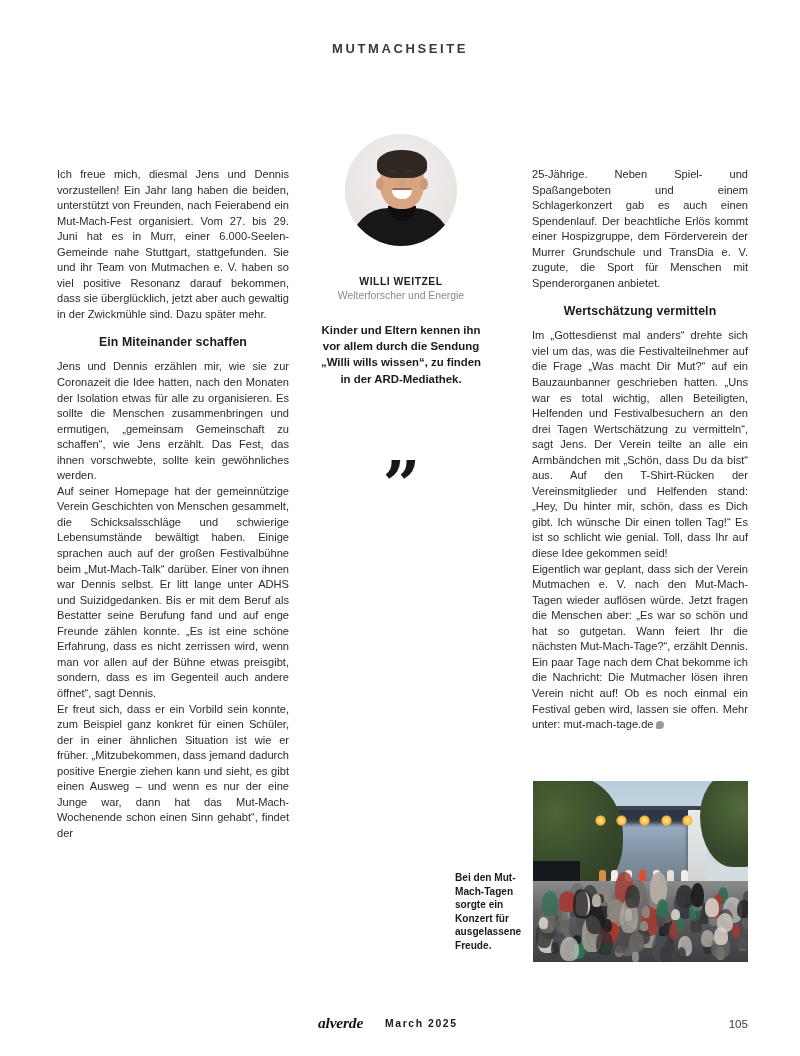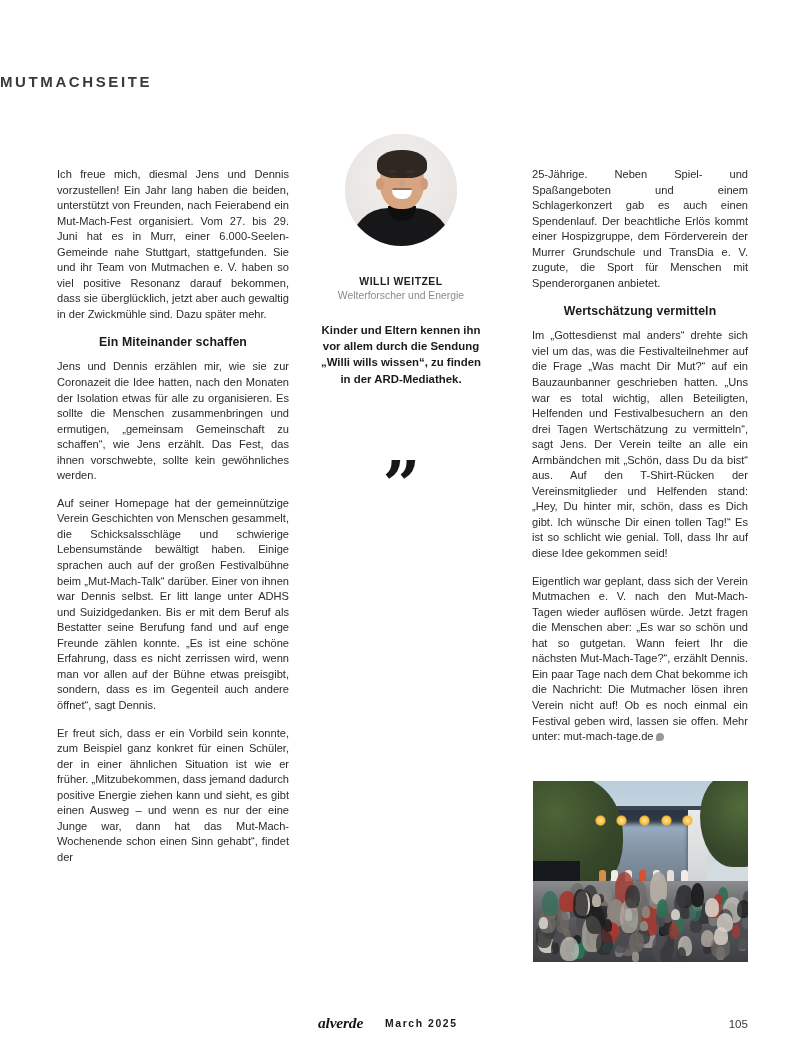--- a/index.html
+++ b/index.html
@@ -21,41 +21,41 @@
     inset: 0;
     background: #ffffff;
   }
 
   
   .kicker {
     position: absolute;
     top: 41px;
     left: 0;
     width: 800px;
-    font-size: 15px;
+    text-align: center;
+    font-size: 13px;
     font-weight: 600;
     letter-spacing: 2.6px;
     color: #3a3a3a;
-    margin-top: 32px;
   }
 
   
   .col {
     position: absolute;
     font-size: 11.1px;
     line-height: 15.55px;
     text-align: justify;
     color: #2b2b2b;
     hyphens: manual;
   }
   .col p {
     margin: 0;
     text-indent: 0;
   }
-  .col p + p { margin-top: 12px; }
+  .col p + p { margin-top: 0px; }
 
   .col-left {
     left: 57px;
     top: 167px;
     width: 232px;
   }
   .col-right {
     left: 532px;
     top: 167px;
     width: 216px;
@@ -556,20 +556,21 @@
         <span style="width: 8.82272px; height: 11.8013px; left: 64.1812%; bottom: 51.0182%; background: rgb(216, 210, 201); opacity: 0.907748;"></span>
         <span style="width: 15.9871px; height: 19.2946px; left: 85.6499%; bottom: 36.3645%; background: rgb(216, 210, 201); opacity: 0.796546;"></span>
         <span style="width: 14.3644px; height: 17.9057px; left: 83.9703%; bottom: 21.0441%; background: rgb(216, 210, 201); opacity: 0.837658;"></span>
         <span style="width: 8.28807px; height: 14.2822px; left: 92.476%; bottom: 29.0571%; background: rgb(163, 58, 50); opacity: 0.797752;"></span>
         <span style="width: 15.0913px; height: 19.6732px; left: 44.5002%; bottom: 12.4034%; background: rgb(110, 106, 102); opacity: 0.793494;"></span>
         <span style="width: 13.1076px; height: 24.3063px; left: 73.3762%; bottom: 67.083%; background: rgb(28, 28, 30); opacity: 0.941551;"></span>
         <span style="width: 19.6701px; height: 24.4336px; left: 12.4374%; bottom: 1.09599%; background: rgb(216, 210, 201); opacity: 0.658589;"></span>
         <span style="width: 13.1123px; height: 17.4875px; left: 95.0171%; bottom: 54.4423%; background: rgb(28, 28, 30); opacity: 0.761276;"></span>
       </div>
   </div>
+  <div class="cap">Bei den Mut-Mach-Tagen sorgte ein Konzert für ausgelassene Freude.</div>
 
   <div class="footer">
     <div class="brand">alverde</div>
     <div class="issue">March 2025</div>
     <div class="pagenum">105</div>
   </div>
 
 </div>
 
 </body></html>

